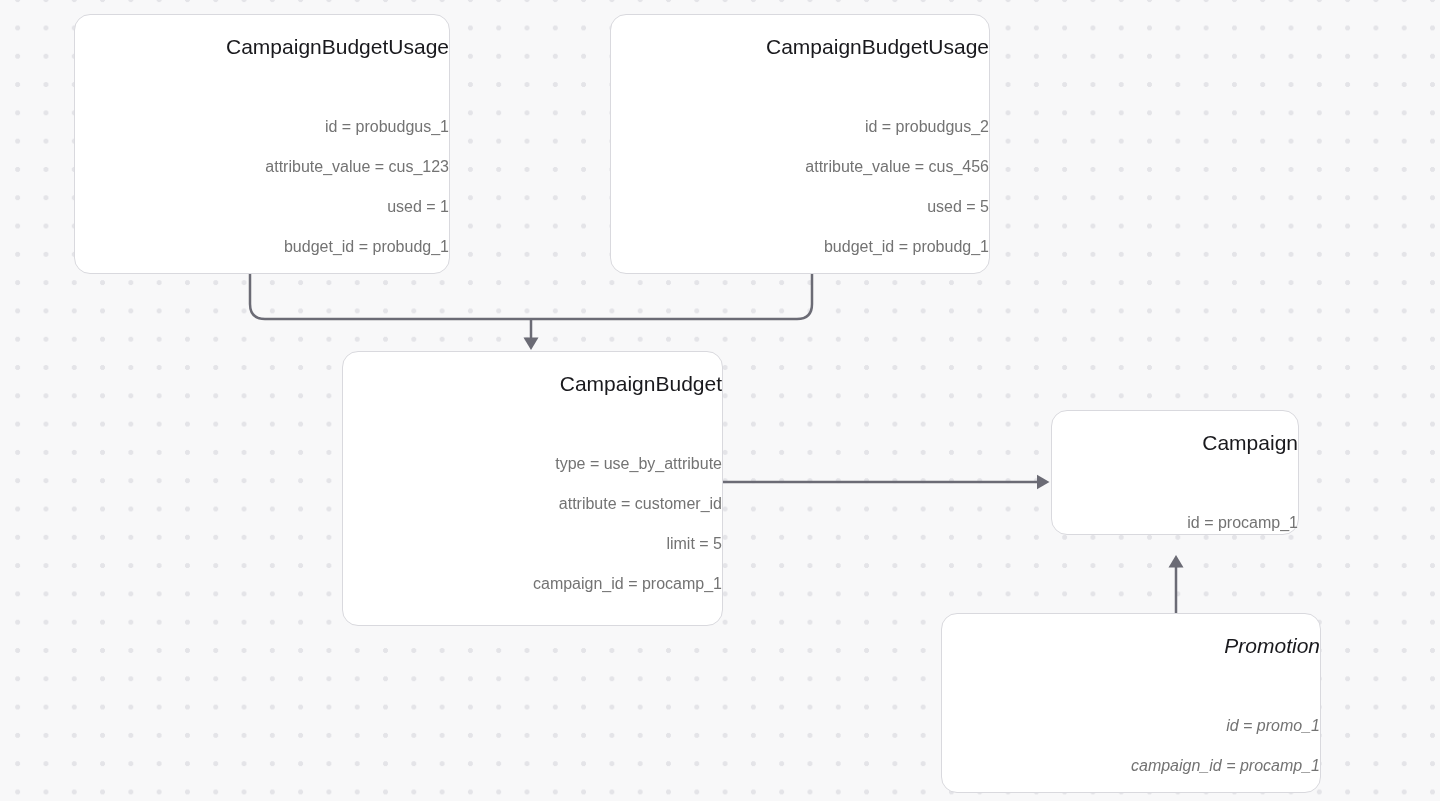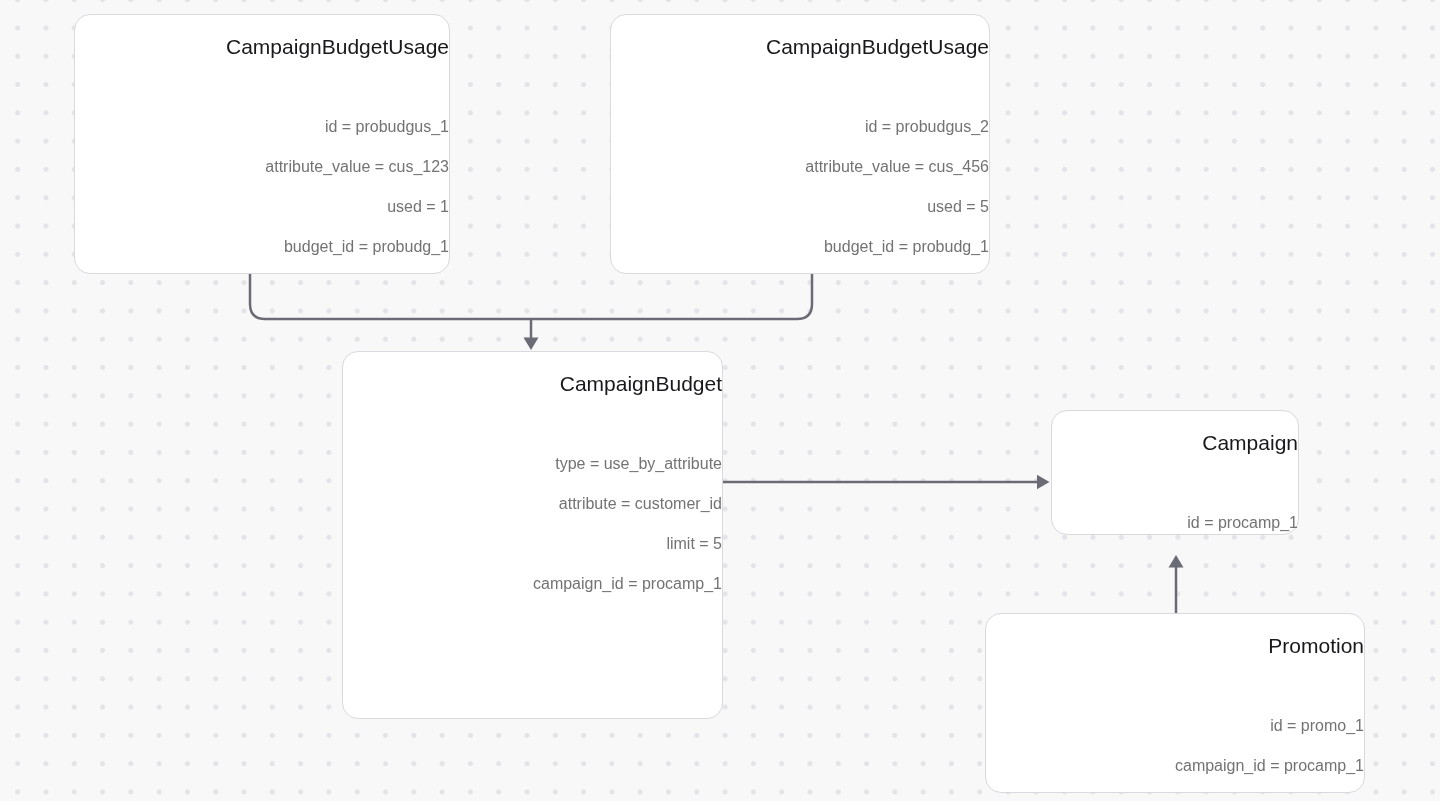--- a/index.html
+++ b/index.html
@@ -45,23 +45,23 @@
   .node-attr {
     font-size: 16px;
     line-height: 40px;
     font-weight: 400;
     color: #737373;
     white-space: nowrap;
   }
   
   #node-usage1    { left: 74px;   top: 14px;  width: 376px; height: 260px; }
   #node-usage2    { left: 610px;  top: 14px;  width: 380px; height: 260px; }
-  #node-budget    { left: 342px;  top: 351px; width: 381px; height: 368px; }
+  #node-budget    { left: 342px;  top: 351px; width: 381px; height: 275px; }
   #node-campaign  { left: 1051px; top: 410px; width: 248px; height: 125px; }
-  #node-promotion { left: 985px;  top: 613px; width: 380px; height: 180px; }
+  #node-promotion { left: 941px;  top: 613px; width: 380px; height: 180px; font-style: italic; }
   .bottom-strip {
     position: absolute;
     left: 0;
     bottom: 0;
     width: 1440px;
     height: 9px;
     background: #ffffff;
   }
 </style>
 </head>

